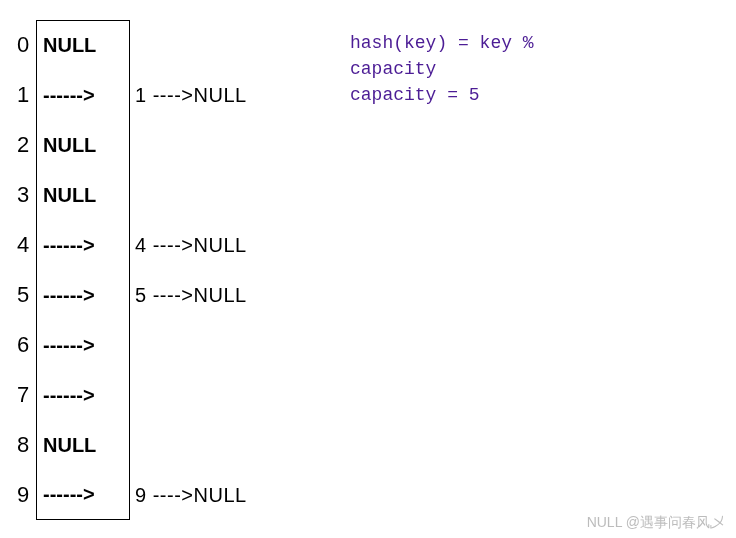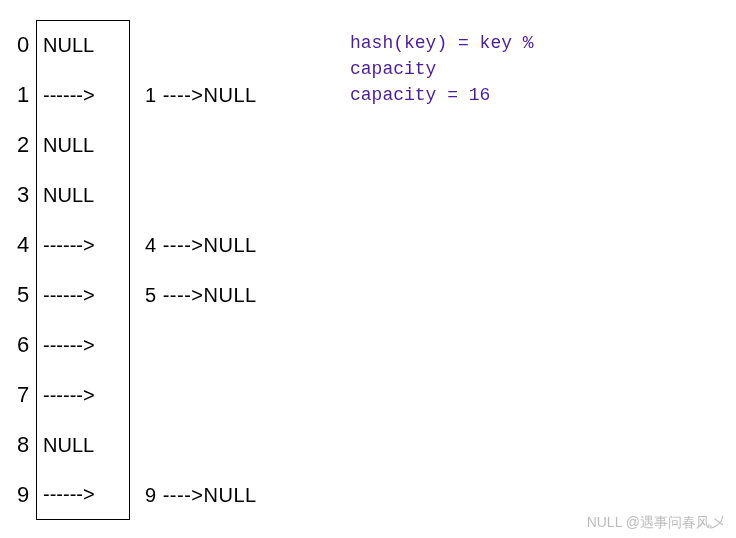--- a/index.html
+++ b/index.html
@@ -29,25 +29,26 @@
     width: 94px;
     height: 50px;
     border-left: 1px solid #000;
     border-right: 1px solid #000;
     display: flex;
     align-items: center;
     padding-left: 6px;
     font-size: 20px;
     color: #000;
     box-sizing: border-box;
+    font-weight: bold;
   }
   .top-border { border-top: 1px solid #000; }
   .bottom-border { border-bottom: 1px solid #000; }
   .chain {
-    margin-left: 15px;
+    margin-left: 5px;
     font-size: 20px;
     color: #000;
     font-family: Arial, sans-serif;
     letter-spacing: 0.5px;
   }
   .formula {
     position: absolute;
     top: 30px;
     left: 350px;
     color: #4c1d95;
@@ -113,16 +114,16 @@
   <div class="row">
     <div class="index">9</div>
     <div class="cell bottom-border">------&gt;</div>
     <div class="chain">9  ----&gt;NULL</div>
   </div>
 </div>
 
 <div class="formula">
   <div>hash(key) = key %</div>
   <div>capacity</div>
-  <div>capacity = 16</div>
+  <div>capacity = 5</div>
 </div>
 
 <div class="watermark">NULL @遇事问春风乄</div>
 
 </body></html>

